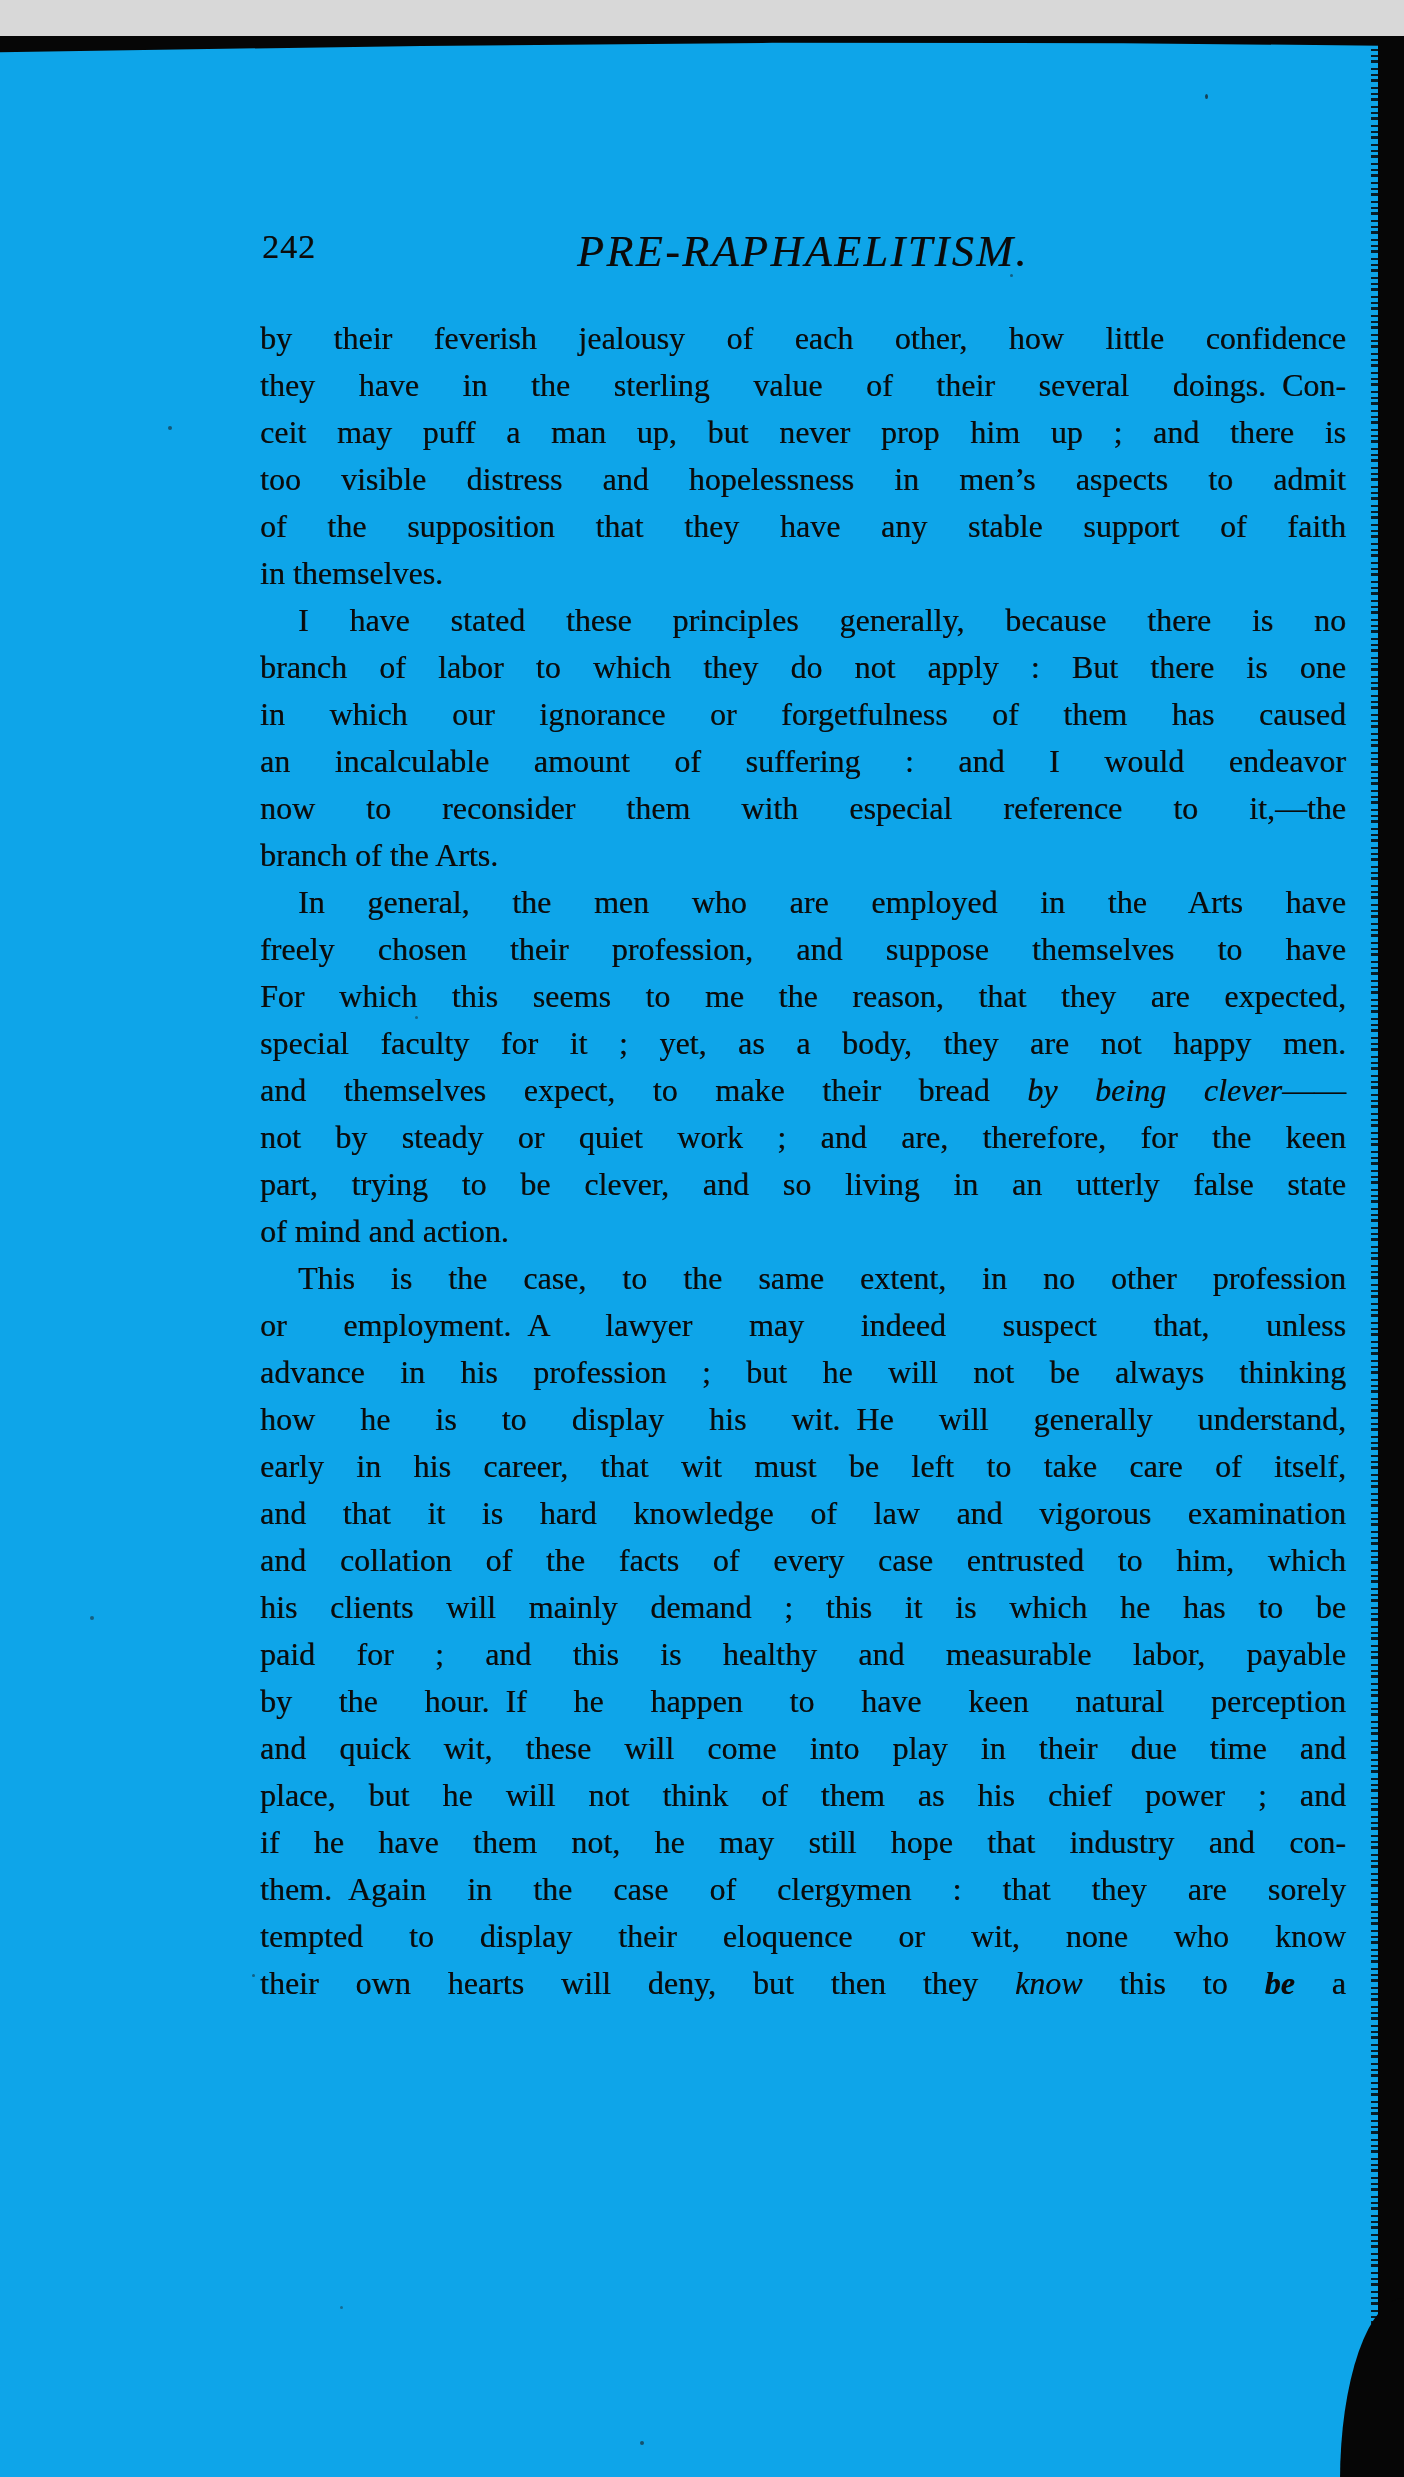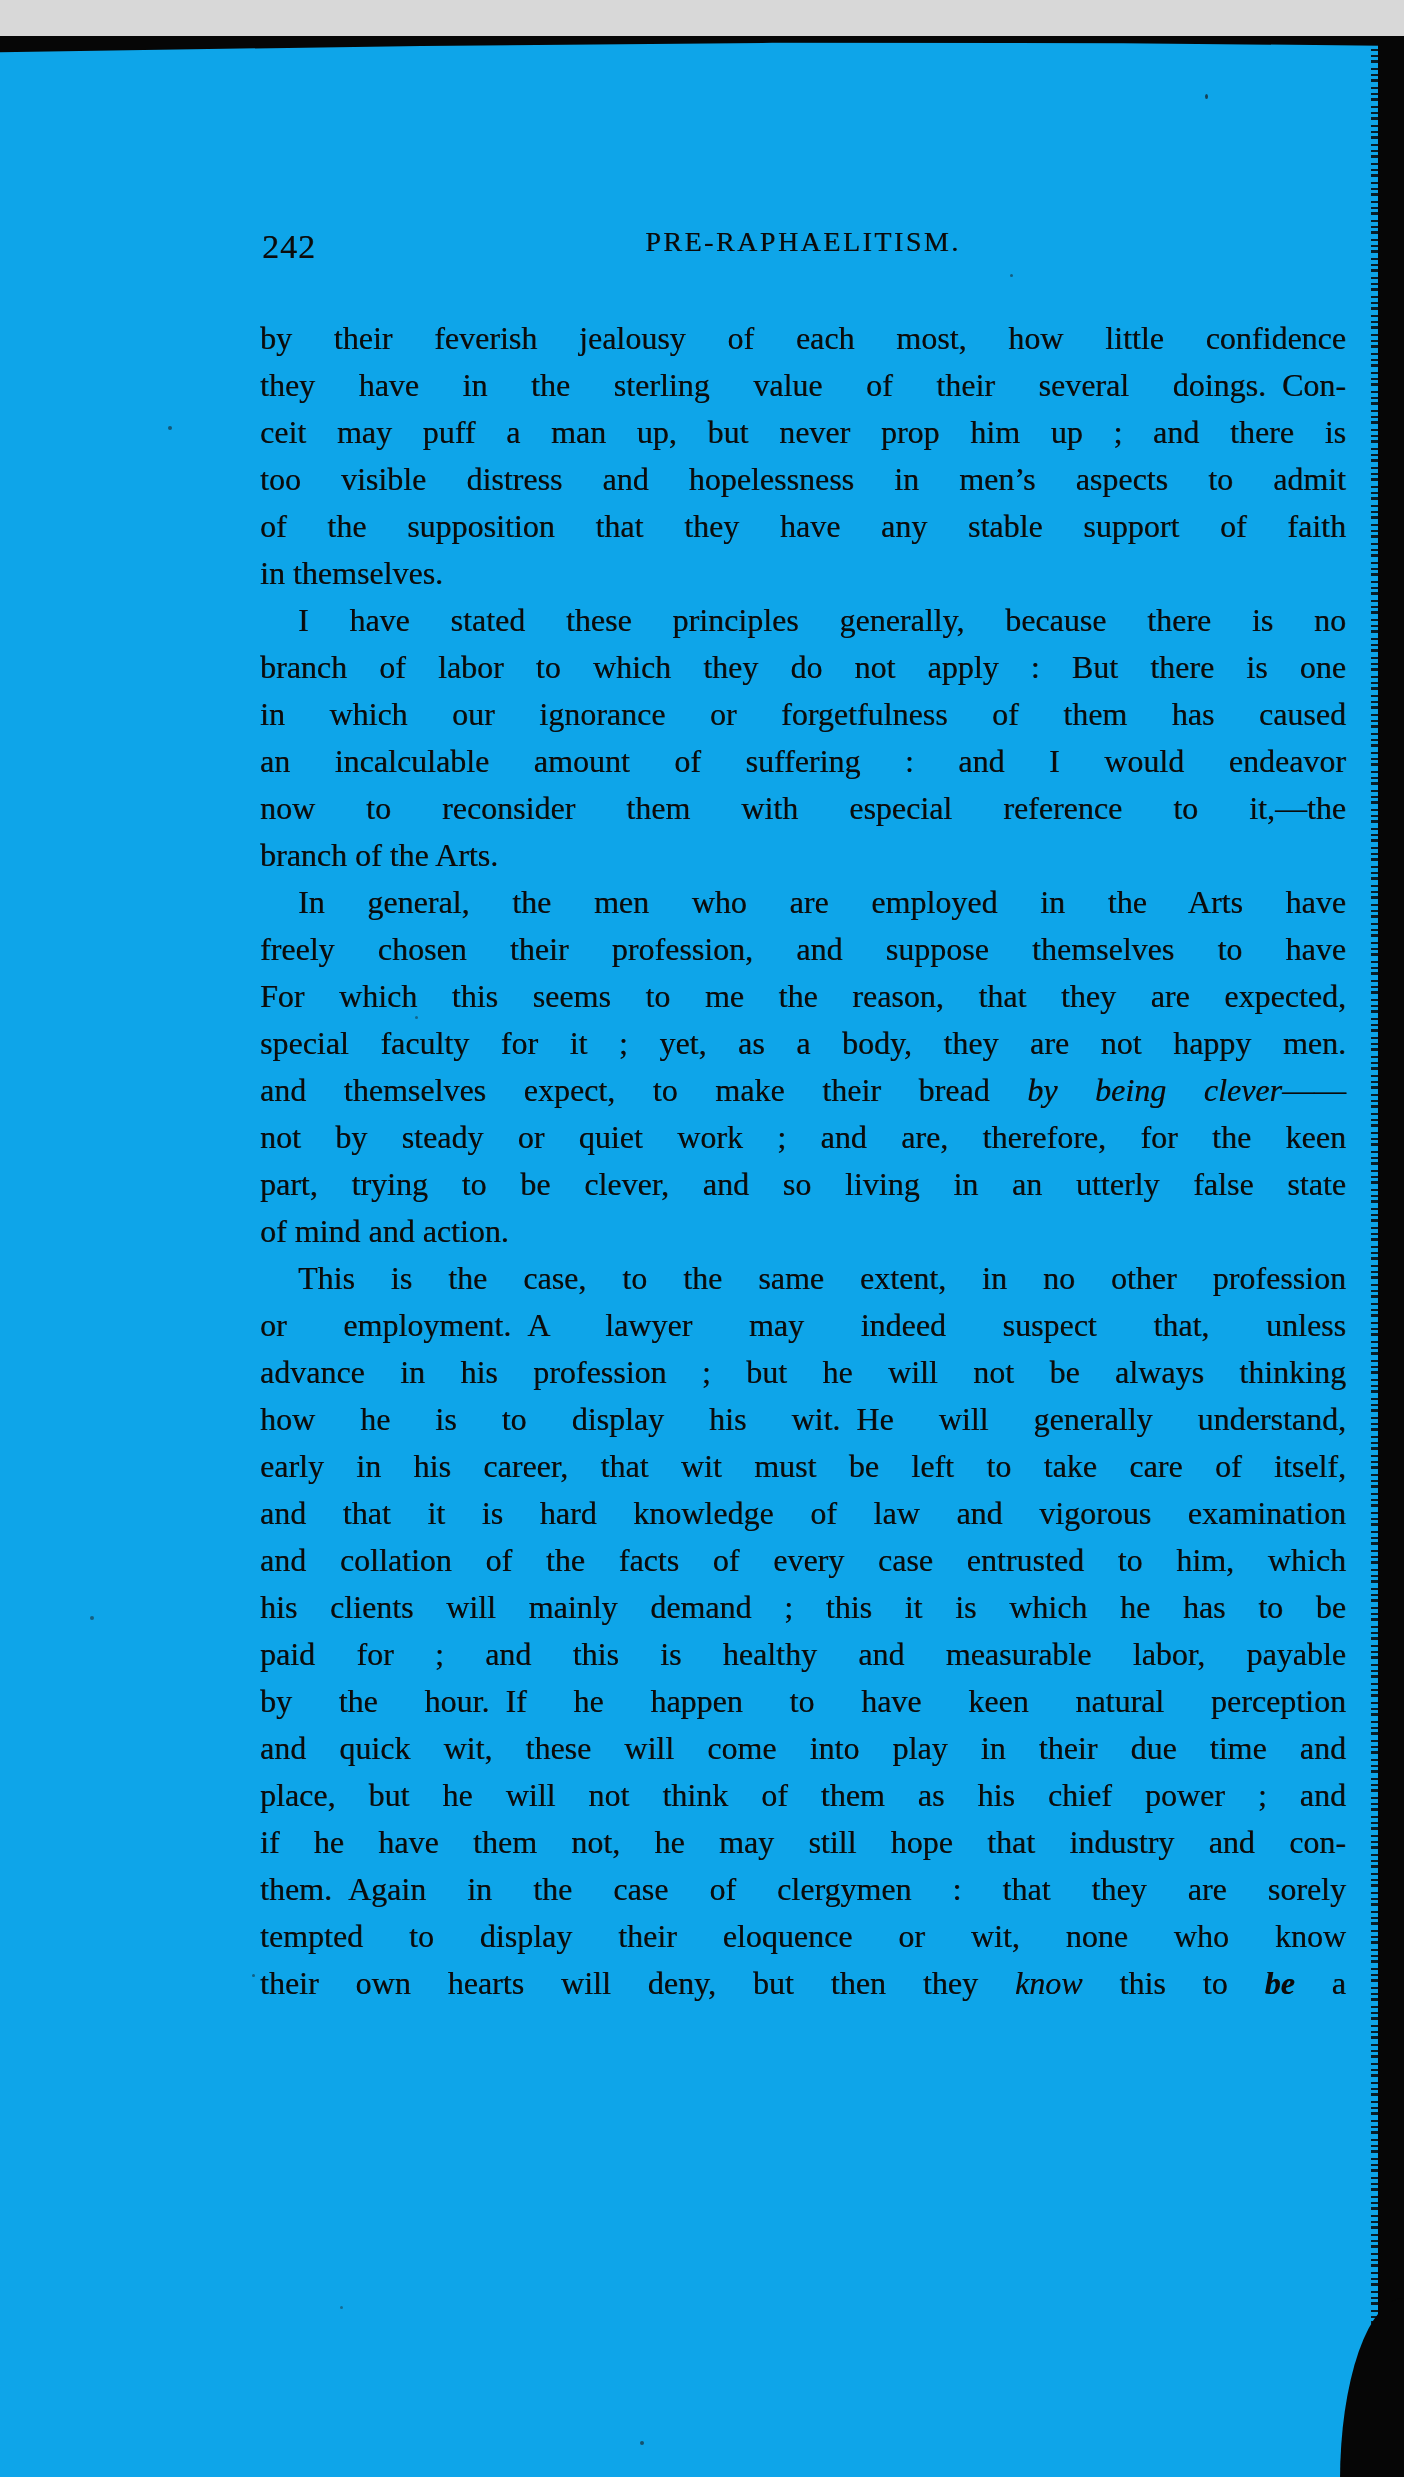--- a/index.html
+++ b/index.html
@@ -48,21 +48,22 @@
   
   .header {
     position: absolute; top: 190px; left: 260px; width: 1086px;
     text-align: center;
   }
   .page-num {
     position: absolute; left: 2px; top: 2px;
     font-size: 34px; letter-spacing: 1px;
   }
   .running-title {
-    font-size: 28px;
+    font-style: italic;
+    font-size: 44px;
     letter-spacing: 2.5px;
   }
 
   
   .text-block {
     position: absolute; top: 279px; left: 260px; width: 1086px;
     font-size: 32px; line-height: 47px;
   }
   .line {
     text-align: justify;
@@ -97,21 +98,21 @@
   <div class="speck" style="left:340px; top:2270px; width:3px; height:3px; opacity:.4;"></div>
   <div class="speck" style="left:1010px; top:238px; width:3px; height:3px; opacity:.5;"></div>
 
   <div class="header">
     <span class="page-num">242</span>
     <span class="running-title">PRE-RAPHAELITISM.</span>
   </div>
 
   <div class="text-block">
       <div>
-        <div class="line"><span>by their feverish jealousy of each most, how little confidence</span></div>
+        <div class="line"><span>by their feverish jealousy of each other, how little confidence</span></div>
         <div class="line"><span>they have in the sterling value of their several doings. Con-</span></div>
         <div class="line"><span>ceit may puff a man up, but never prop him up ; and there is</span></div>
         <div class="line"><span>too visible distress and hopelessness in men’s aspects to admit</span></div>
         <div class="line"><span>of the supposition that they have any stable support of faith</span></div>
         <div class="line line-left"><span>in themselves.</span></div>
       </div>
       <div>
         <div class="line"><span class="indent"></span><span>I have stated these principles generally, because there is no</span></div>
         <div class="line"><span>branch of labor to which they do not apply : But there is one</span></div>
         <div class="line"><span>in which our ignorance or forgetfulness of them has caused</span></div>

